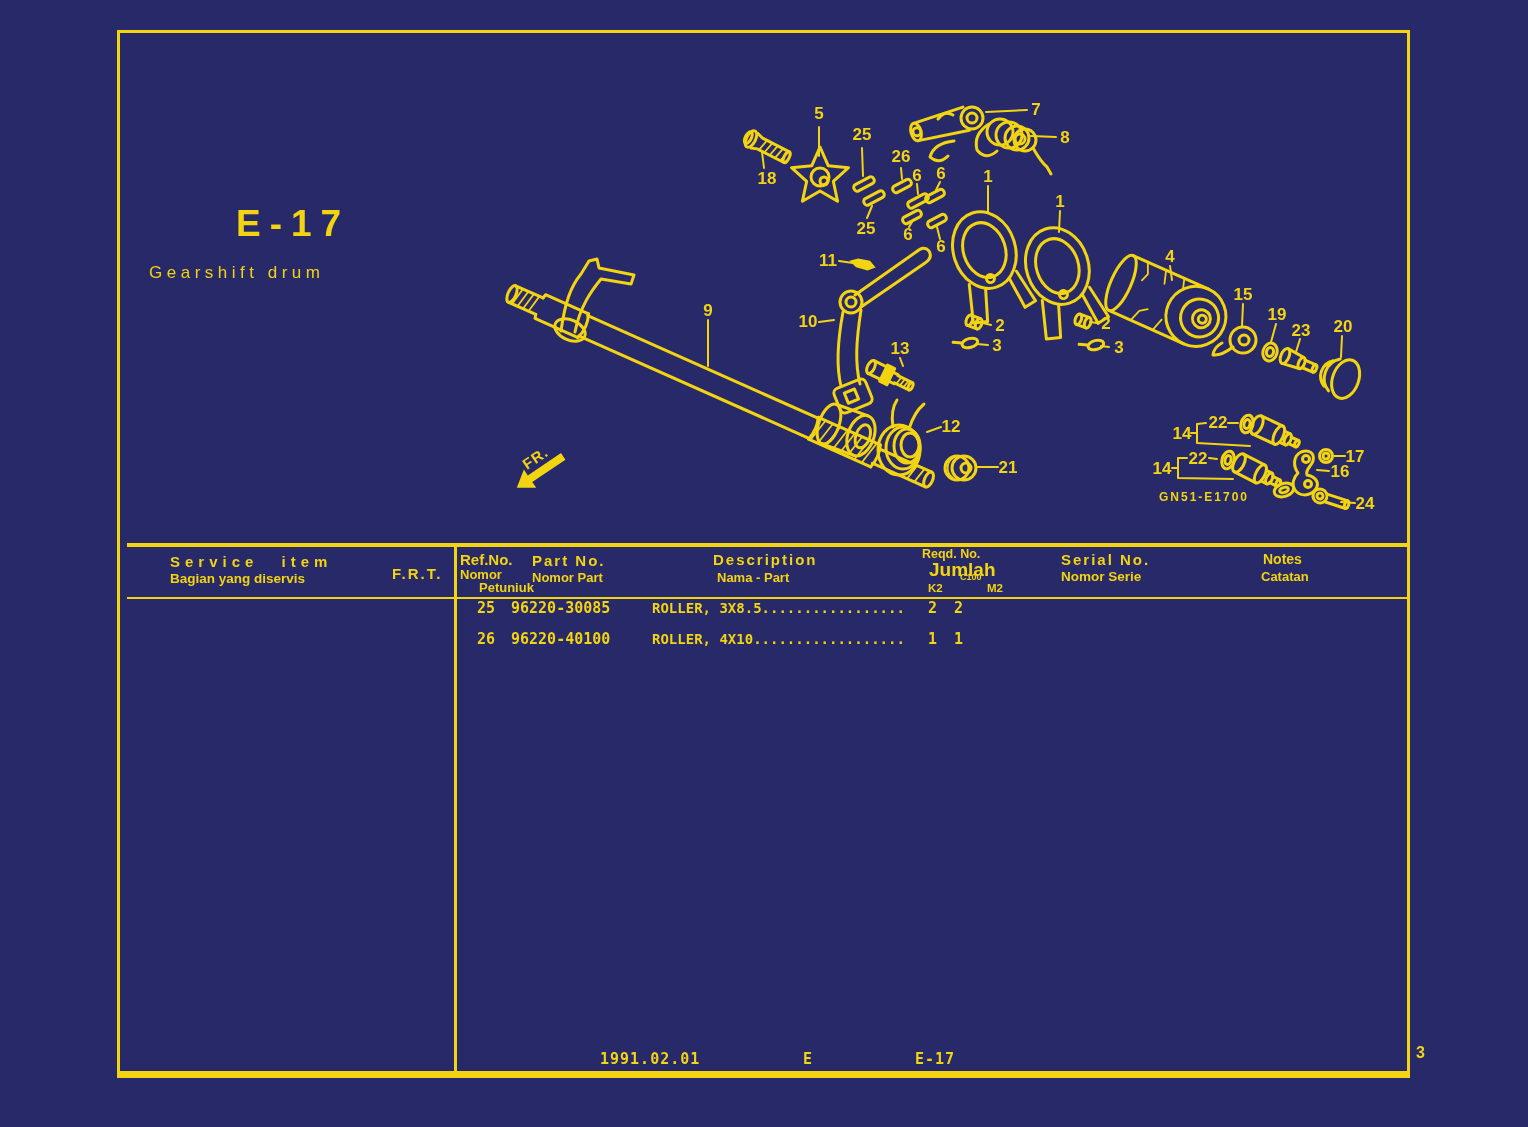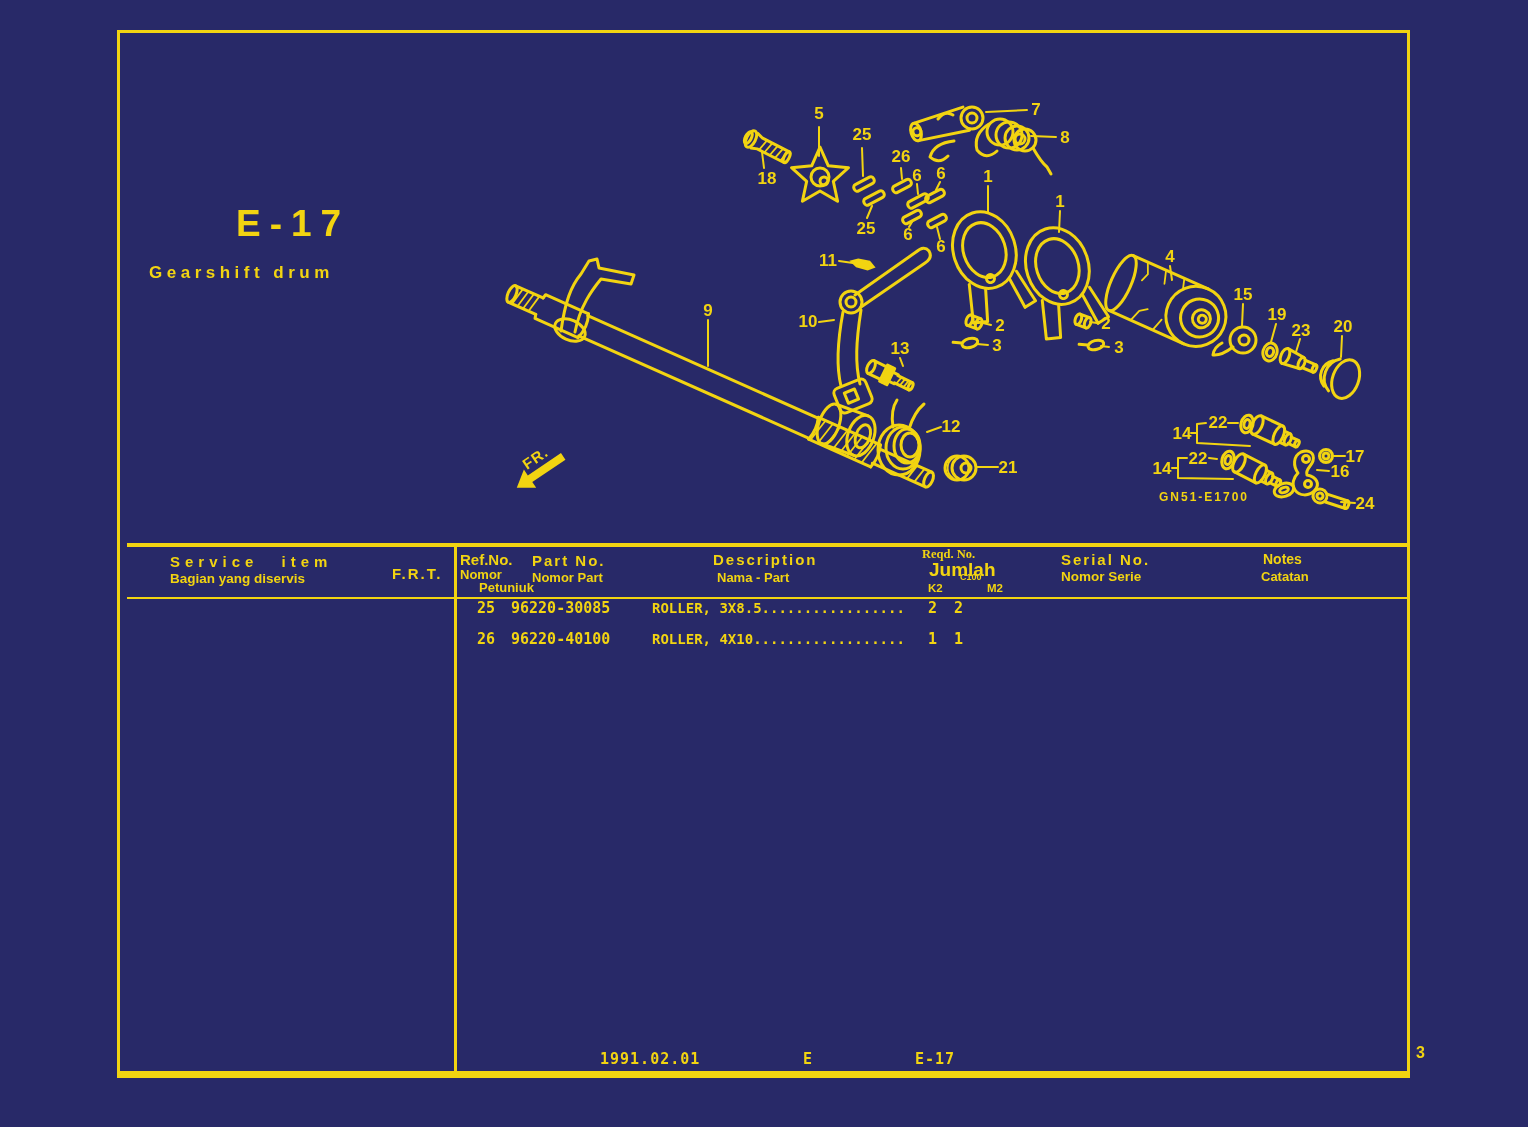--- a/index.html
+++ b/index.html
@@ -3,21 +3,21 @@
 <meta charset="utf-8">
 <style>
   :root{ --bg:#282968; --ink:#F2D411; }
   html,body{margin:0;padding:0;background:var(--bg);}
   .page{position:relative;width:1528px;height:1127px;background:var(--bg);overflow:hidden;
         font-family:"Liberation Sans",sans-serif;color:var(--ink);}
   .frame{position:absolute;left:117px;top:30px;width:1293px;height:1048px;box-sizing:border-box;
          border:3px solid var(--ink);border-bottom-width:7px;}
   .rule{position:absolute;background:var(--ink);}
   .title{position:absolute;left:236px;top:203px;font-size:37px;font-weight:bold;letter-spacing:9px;}
-  .subtitle{position:absolute;left:149px;top:263px;font-size:17px;font-weight:bold;letter-spacing:4.5px;}
+  .subtitle{position:absolute;left:149px;top:263px;font-size:17px;font-weight:normal;letter-spacing:4.5px;}
   .hdr{position:absolute;font-weight:bold;white-space:pre;}
   .mono{position:absolute;font-family:"DejaVu Sans Mono",monospace;font-weight:bold;white-space:pre;}
   svg.diagram{position:absolute;left:0;top:0;width:1528px;height:1127px;}
   .ln{fill:none;stroke:var(--ink);stroke-width:3;stroke-linecap:round;stroke-linejoin:round;}
   .thin{stroke-width:1.8;}
   .ld{fill:none;stroke:var(--ink);stroke-width:2;stroke-linecap:round;}
   .fillY{fill:var(--ink);stroke:none;}
   text.callout{fill:var(--ink);font-family:"Liberation Sans",sans-serif;font-weight:bold;font-size:17px;text-anchor:middle;}
   text.code{fill:var(--ink);font-family:"Liberation Sans",sans-serif;font-weight:bold;font-size:12px;letter-spacing:2px;text-anchor:middle;}
   text.fr{fill:var(--ink);font-family:"Liberation Sans",sans-serif;font-weight:bold;font-size:15px;letter-spacing:1px;text-anchor:middle;}
@@ -332,21 +332,21 @@
   <div class="hdr" style="left:170px;top:553px;font-size:15px;letter-spacing:5px;word-spacing:14px;">Service item</div>
   <div class="hdr" style="left:170px;top:571px;font-size:13.5px;">Bagian yang diservis</div>
   <div class="hdr" style="left:392px;top:565px;font-size:15px;letter-spacing:2px;text-align:center;">F.R.T.</div>
   <div class="hdr" style="left:460px;top:551px;font-size:15px;">Ref.No.</div>
   <div class="hdr" style="left:532px;top:552px;font-size:15px;letter-spacing:2px;">Part No.</div>
   <div class="hdr" style="left:460px;top:567px;font-size:13px;">Nomor</div>
   <div class="hdr" style="left:459px;top:580px;font-size:13px;margin-left:20px;">Petuniuk</div>
   <div class="hdr" style="left:532px;top:570px;font-size:13px;">Nomor Part</div>
   <div class="hdr" style="left:713px;top:551px;font-size:15px;letter-spacing:2px;">Description</div>
   <div class="hdr" style="left:717px;top:570px;font-size:13px;">Nama - Part</div>
-  <div class="hdr" style="left:922px;top:547px;font-size:12.5px;font-family:Liberation Serif, serif;">Reqd. No.</div>
+  <div class="hdr" style="left:922px;top:547px;font-size:12.5px;">Reqd. No.</div>
   <div class="hdr" style="left:929px;top:559px;font-size:19px;">Jumlah</div>
   <div class="hdr" style="left:940px;top:572px;font-size:9px;margin-left:20px;">C100</div>
   <div class="hdr" style="left:928px;top:582px;font-size:11.5px;">K2</div>
   <div class="hdr" style="left:951px;top:582px;font-size:11.5px;padding-left:36px;">M2</div>
   <div class="hdr" style="left:1061px;top:551px;font-size:15px;letter-spacing:2px;">Serial No.</div>
   <div class="hdr" style="left:1061px;top:569px;font-size:13.5px;">Nomor Serie</div>
   <div class="hdr" style="left:1263px;top:551px;font-size:14px;">Notes</div>
   <div class="hdr" style="left:1261px;top:569px;font-size:13px;">Catatan</div>
 
   <div>

